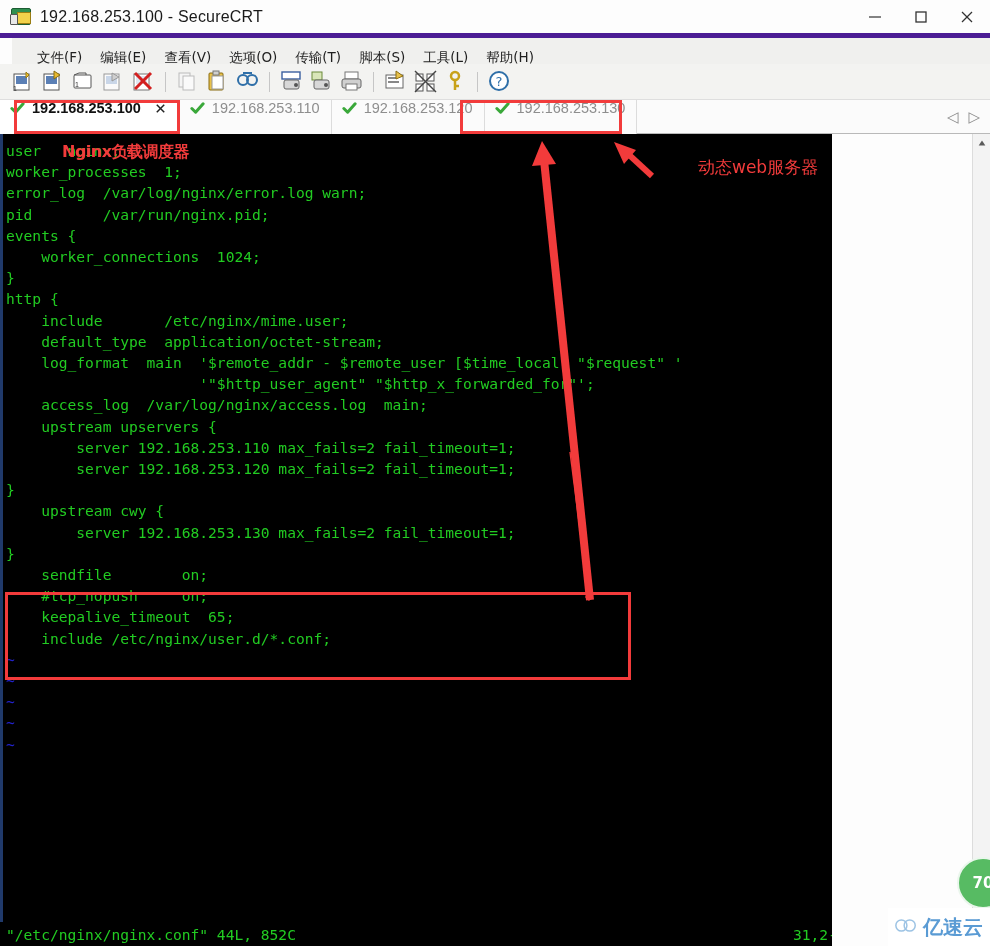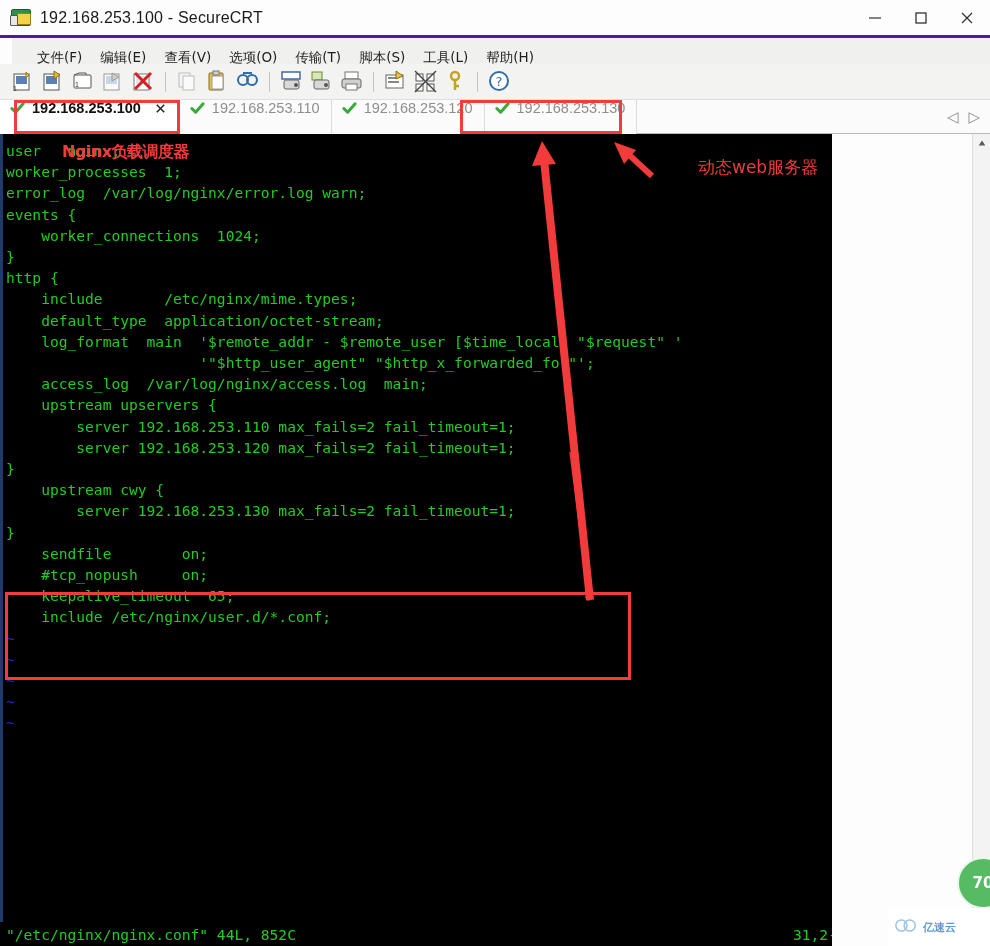--- a/index.html
+++ b/index.html
@@ -8,21 +8,21 @@
     overflow: hidden;
     font-family: "Liberation Sans", sans-serif;
     background: #ffffff;
   }
   #app { position: relative; width: 990px; height: 946px; background: #fdfdfd; }
 
   
   .titlebar {
     position: absolute; left: 0; top: 0; width: 990px; height: 38px;
     background: #fdfdfd;
-    border-bottom: 3px solid #4c1d95;
+    border-bottom: 5px solid #4c1d95;
     display: flex; align-items: center;
   }
   .title-icon {
     width: 22px; height: 22px; margin-left: 10px; margin-right: 8px;
     position: relative; flex: 0 0 auto;
   }
   .title-icon .scr {
     position: absolute; left: 1px; top: 2px; width: 20px; height: 17px;
     background: #2f8f4f; border: 1px solid #1d5c33; border-radius: 2px;
   }
@@ -151,21 +151,21 @@
 
   .anno-svg { position: absolute; left: 0; top: 0; width: 990px; height: 946px; pointer-events: none; }
 
   
   .watermark {
     position: absolute; left: 888px; top: 908px; width: 102px; height: 38px;
     background: #ffffff; display: flex; align-items: center; gap: 5px;
     padding-left: 6px;
   }
   .watermark .wmtext {
-    font-size: 11px; color: #5a9bd4; font-weight: bold;
+    font-size: 20px; color: #5a9bd4; font-weight: bold;
     font-family: "DejaVu Sans", sans-serif;
   }
   .badge70 {
     position: absolute; left: 957px; top: 857px; width: 52px; height: 52px;
     border-radius: 50%; background: #57bb63; border: 2px solid #eaf6ec;
     display: flex; align-items: center; justify-content: center;
     color: #ffffff; font-size: 15px; font-weight: bold;
     font-family: "DejaVu Sans", sans-serif;
   }
 </style>
@@ -379,29 +379,30 @@
     </div>
   </div>
 
   <div class="terminal">
     <div class="gutter"></div>
     <div class="termpad">
       <div class="tline">user   nginx;</div>
       <div class="tline">worker_processes  1;</div>
       <div class="tline"></div>
       <div class="tline">error_log  /var/log/nginx/error.log warn;</div>
+      <div class="tline">pid        /var/run/nginx.pid;</div>
       <div class="tline"></div>
       <div class="tline"></div>
       <div class="tline">events {</div>
       <div class="tline">    worker_connections  1024;</div>
       <div class="tline">}</div>
       <div class="tline"></div>
       <div class="tline"></div>
       <div class="tline">http {</div>
-      <div class="tline">    include       /etc/nginx/mime.types;</div>
+      <div class="tline">    include       /etc/nginx/mime.user;</div>
       <div class="tline">    default_type  application/octet-stream;</div>
       <div class="tline"></div>
       <div class="tline">    log_format  main  '$remote_addr - $remote_user [$time_local] "$request" '</div>
       <div class="tline">                      '"$http_user_agent" "$http_x_forwarded_for"';</div>
       <div class="tline"></div>
       <div class="tline">    access_log  /var/log/nginx/access.log  main;</div>
       <div class="tline"></div>
       <div class="tline"></div>
       <div class="tline">    upstream upservers {</div>
       <div class="tline">        server 192.168.253.110 max_fails=2 fail_timeout=1;</div>

